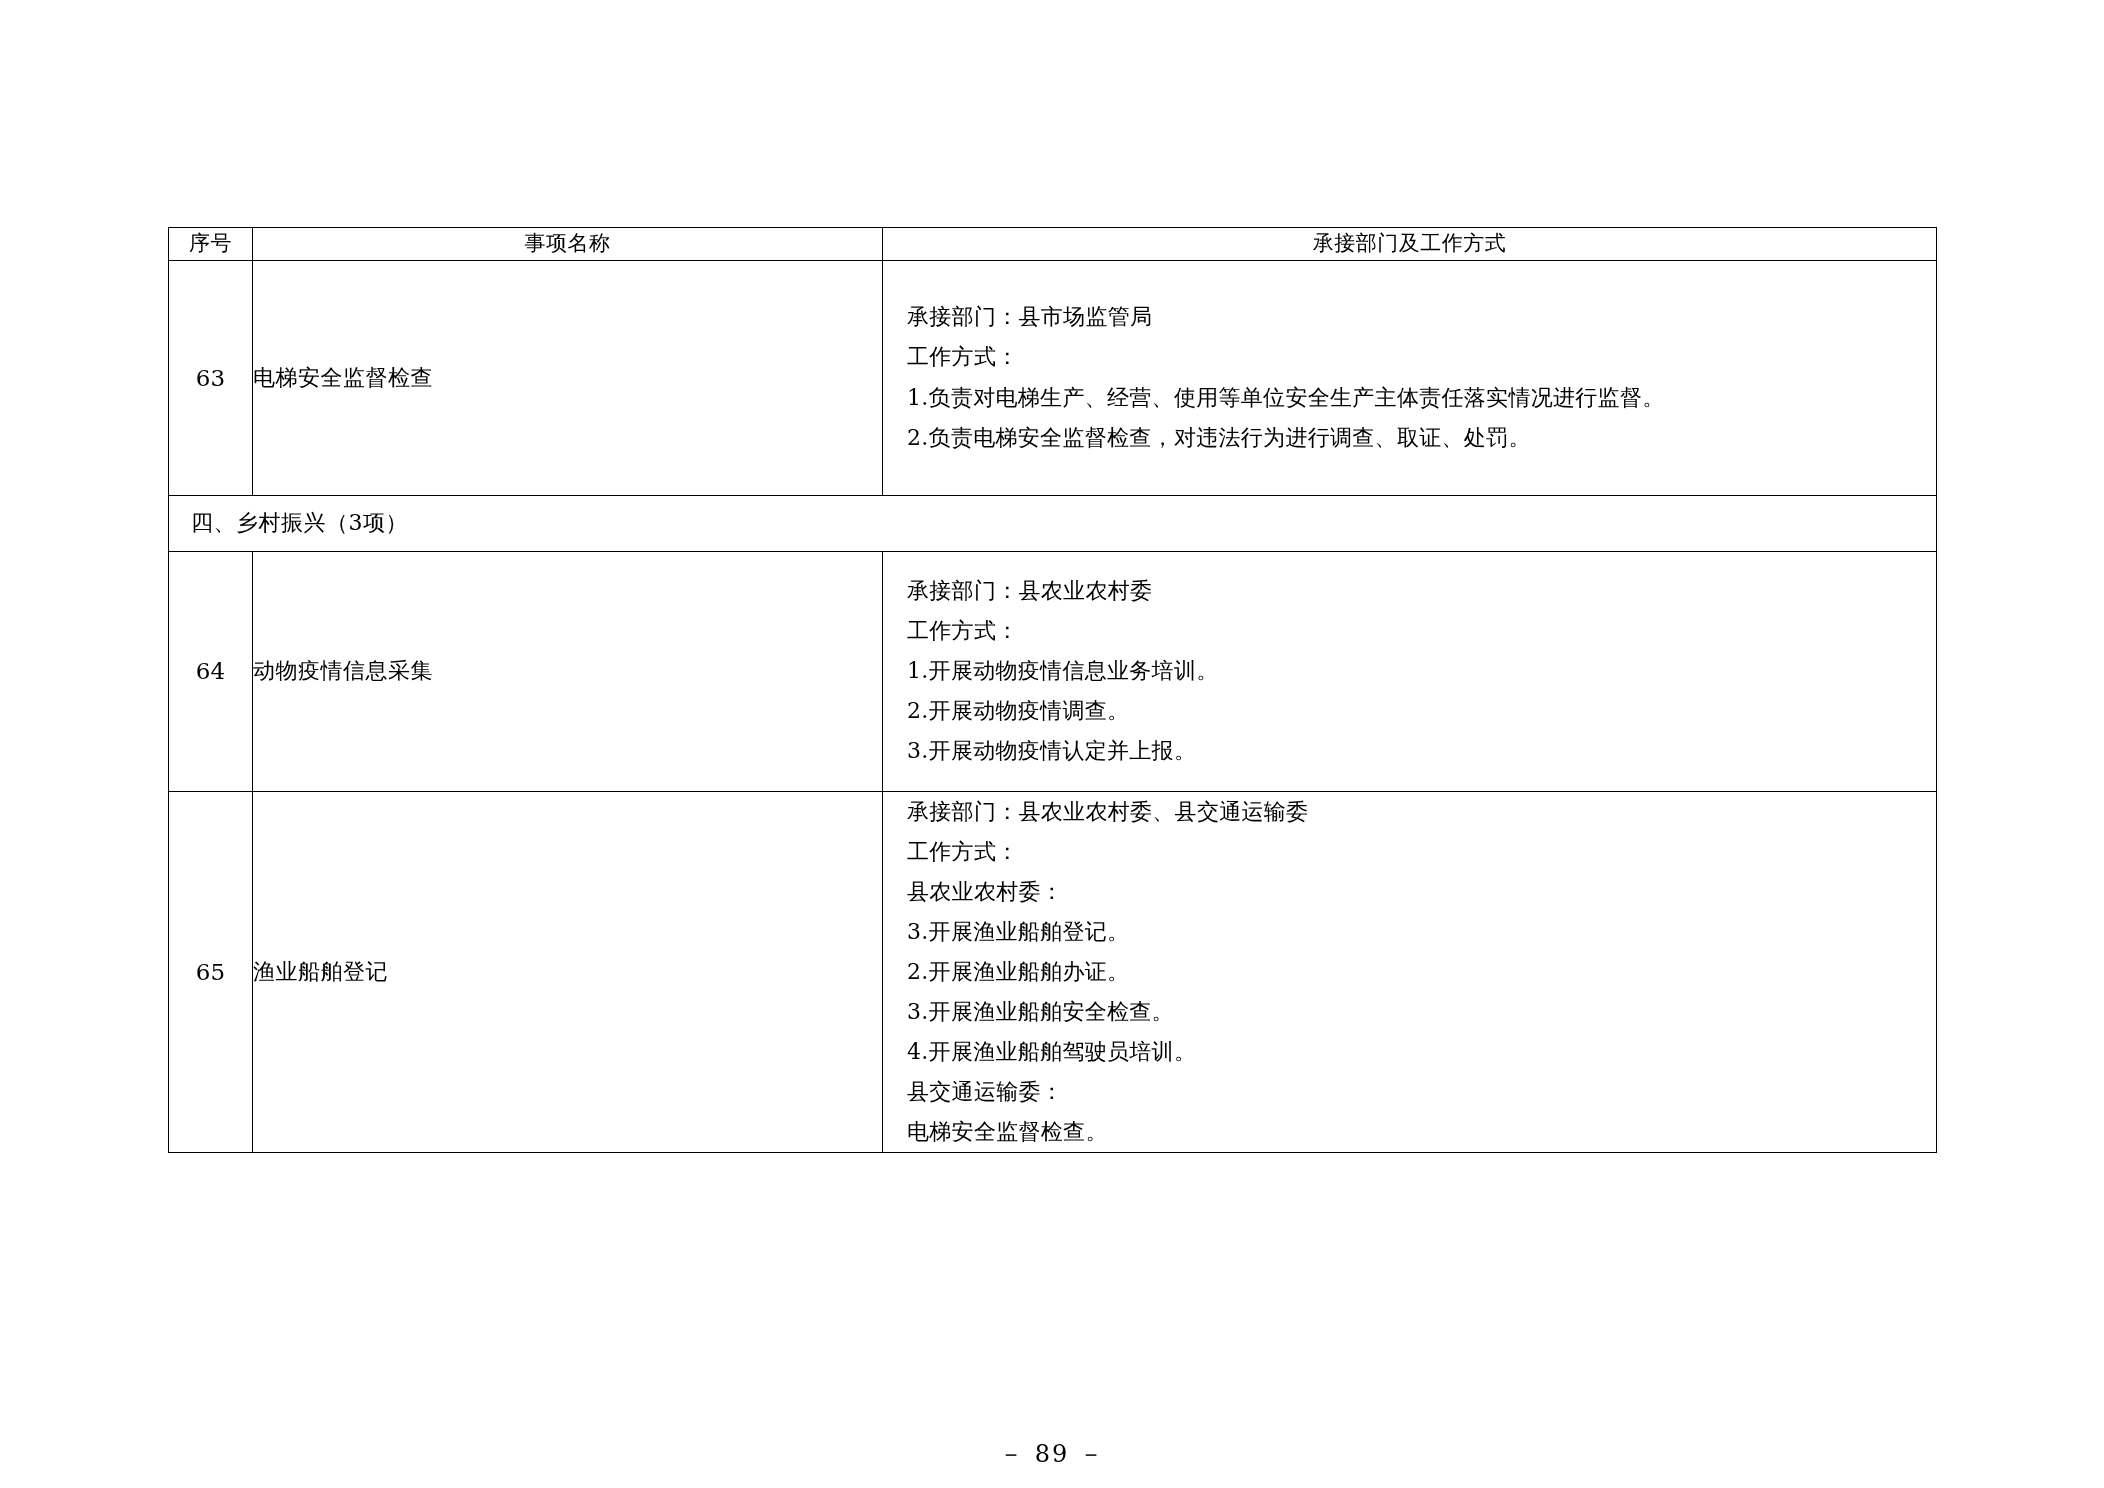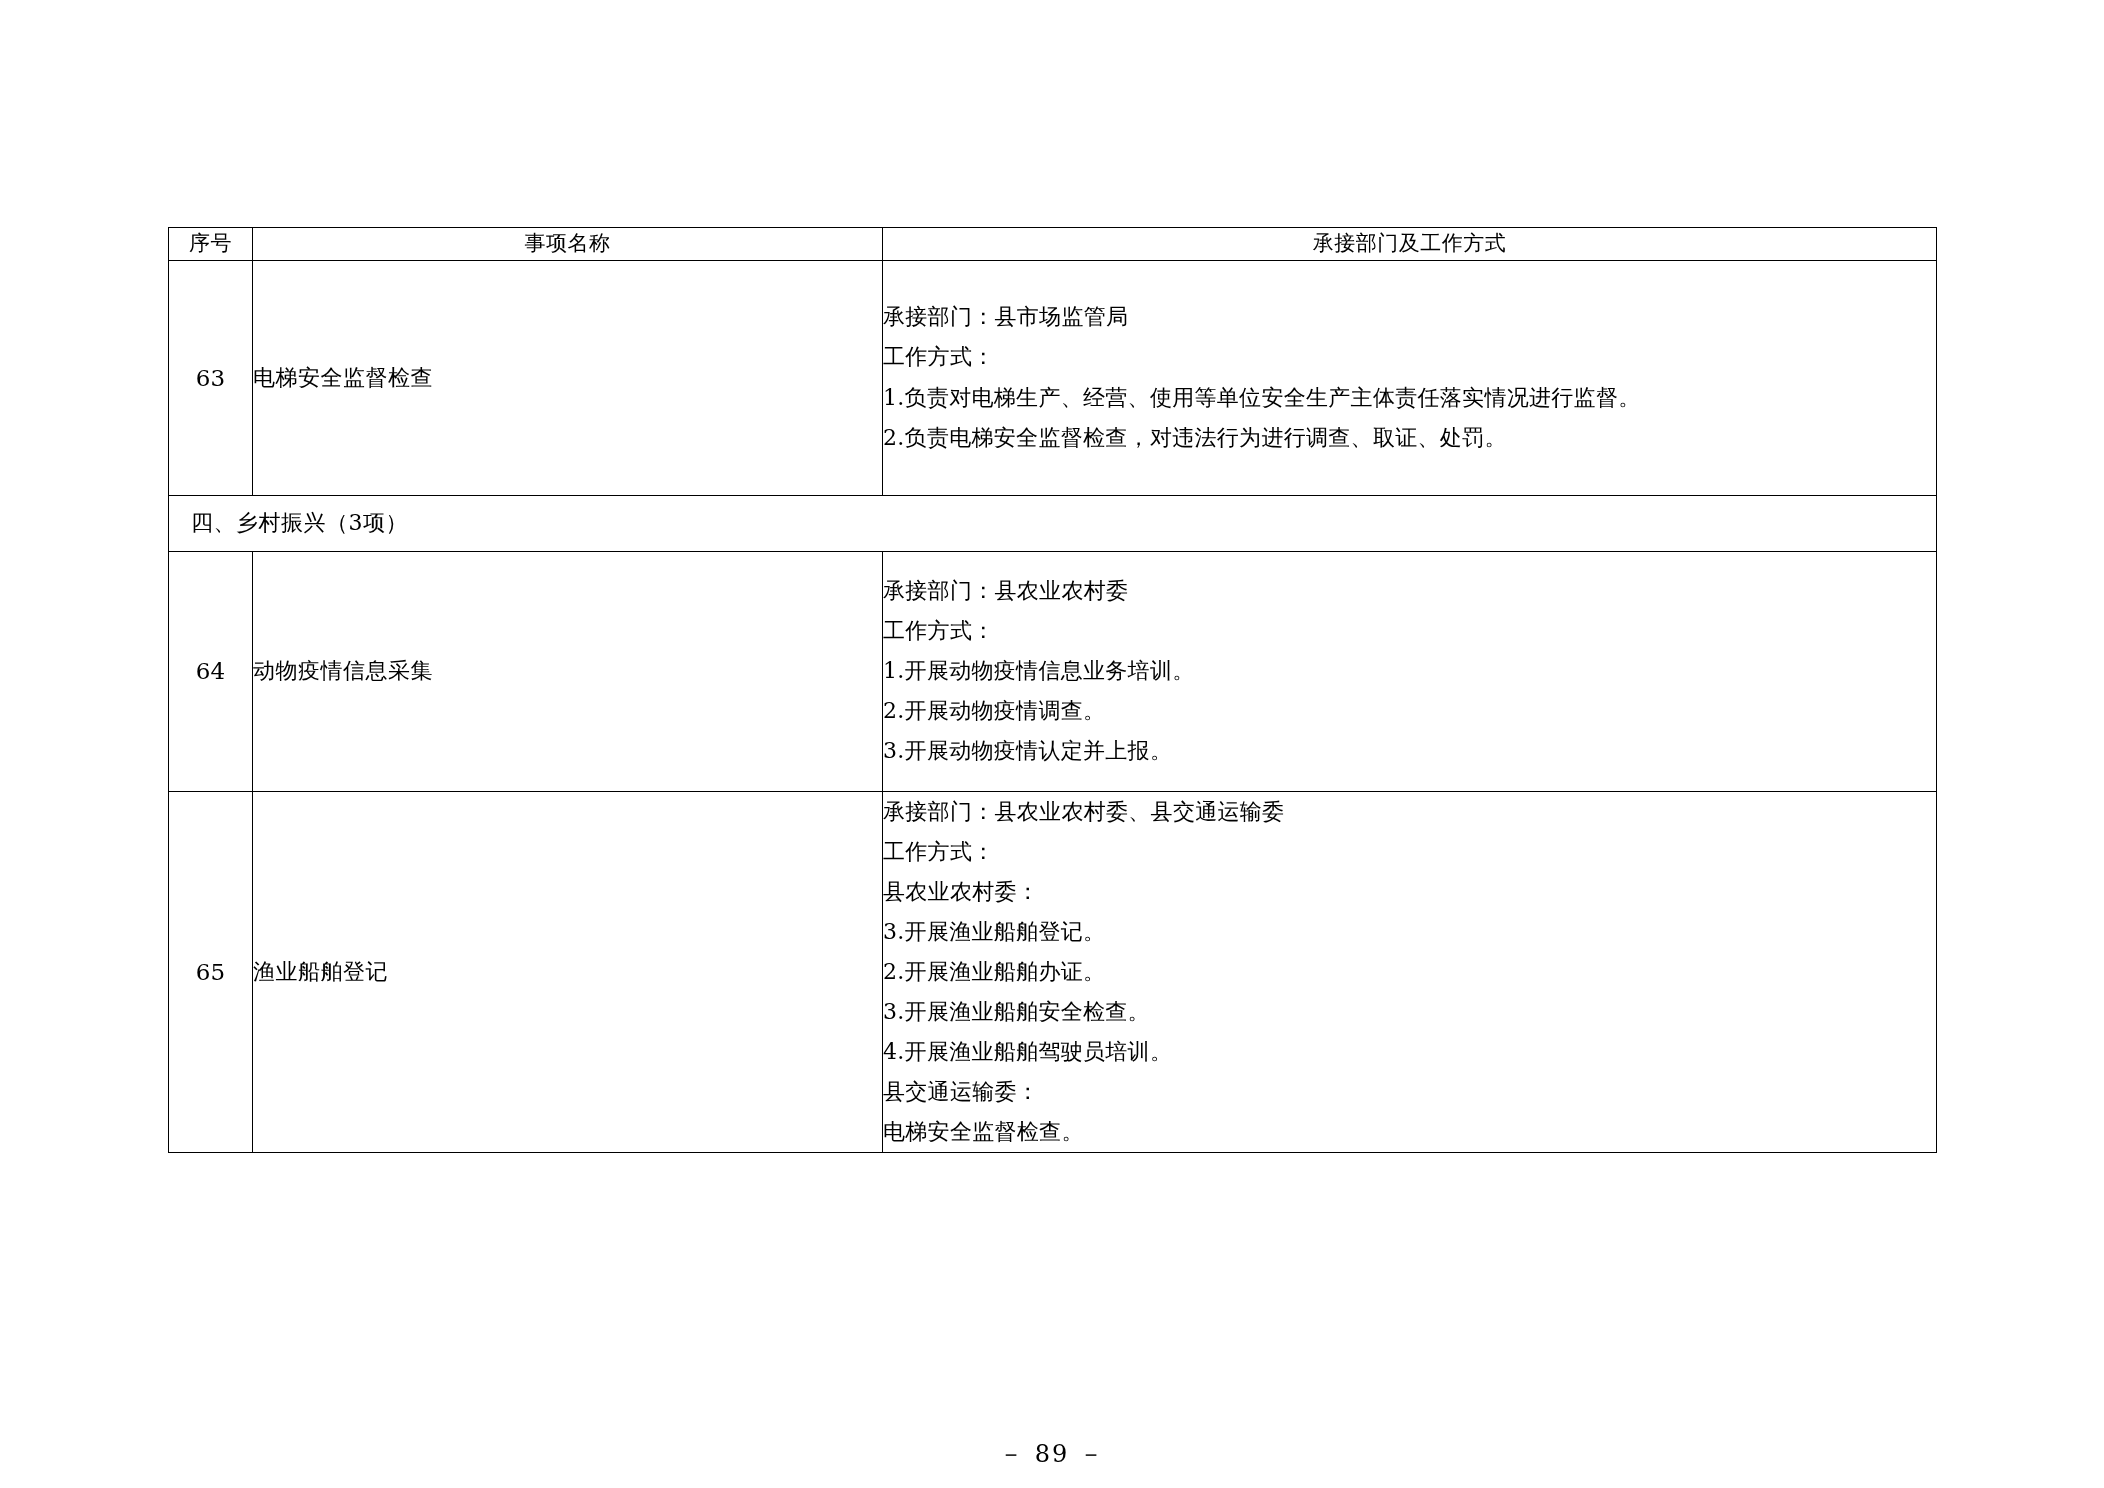--- a/index.html
+++ b/index.html
@@ -69,20 +69,21 @@
   .dept-cell {
     font-size: 22px;
     padding: 18px 20px 20px 22px;
     line-height: 1.82;
     letter-spacing: 0.3px;
     vertical-align: top;
   }
 
   .dept-cell .line {
     white-space: nowrap;
+    margin-left: 24px;
   }
 
   .section-row td {
     font-size: 22px;
     padding: 12px 0 13px 22px;
     letter-spacing: 0.5px;
     text-align: left;
     margin-top: 36px;
   }
 

